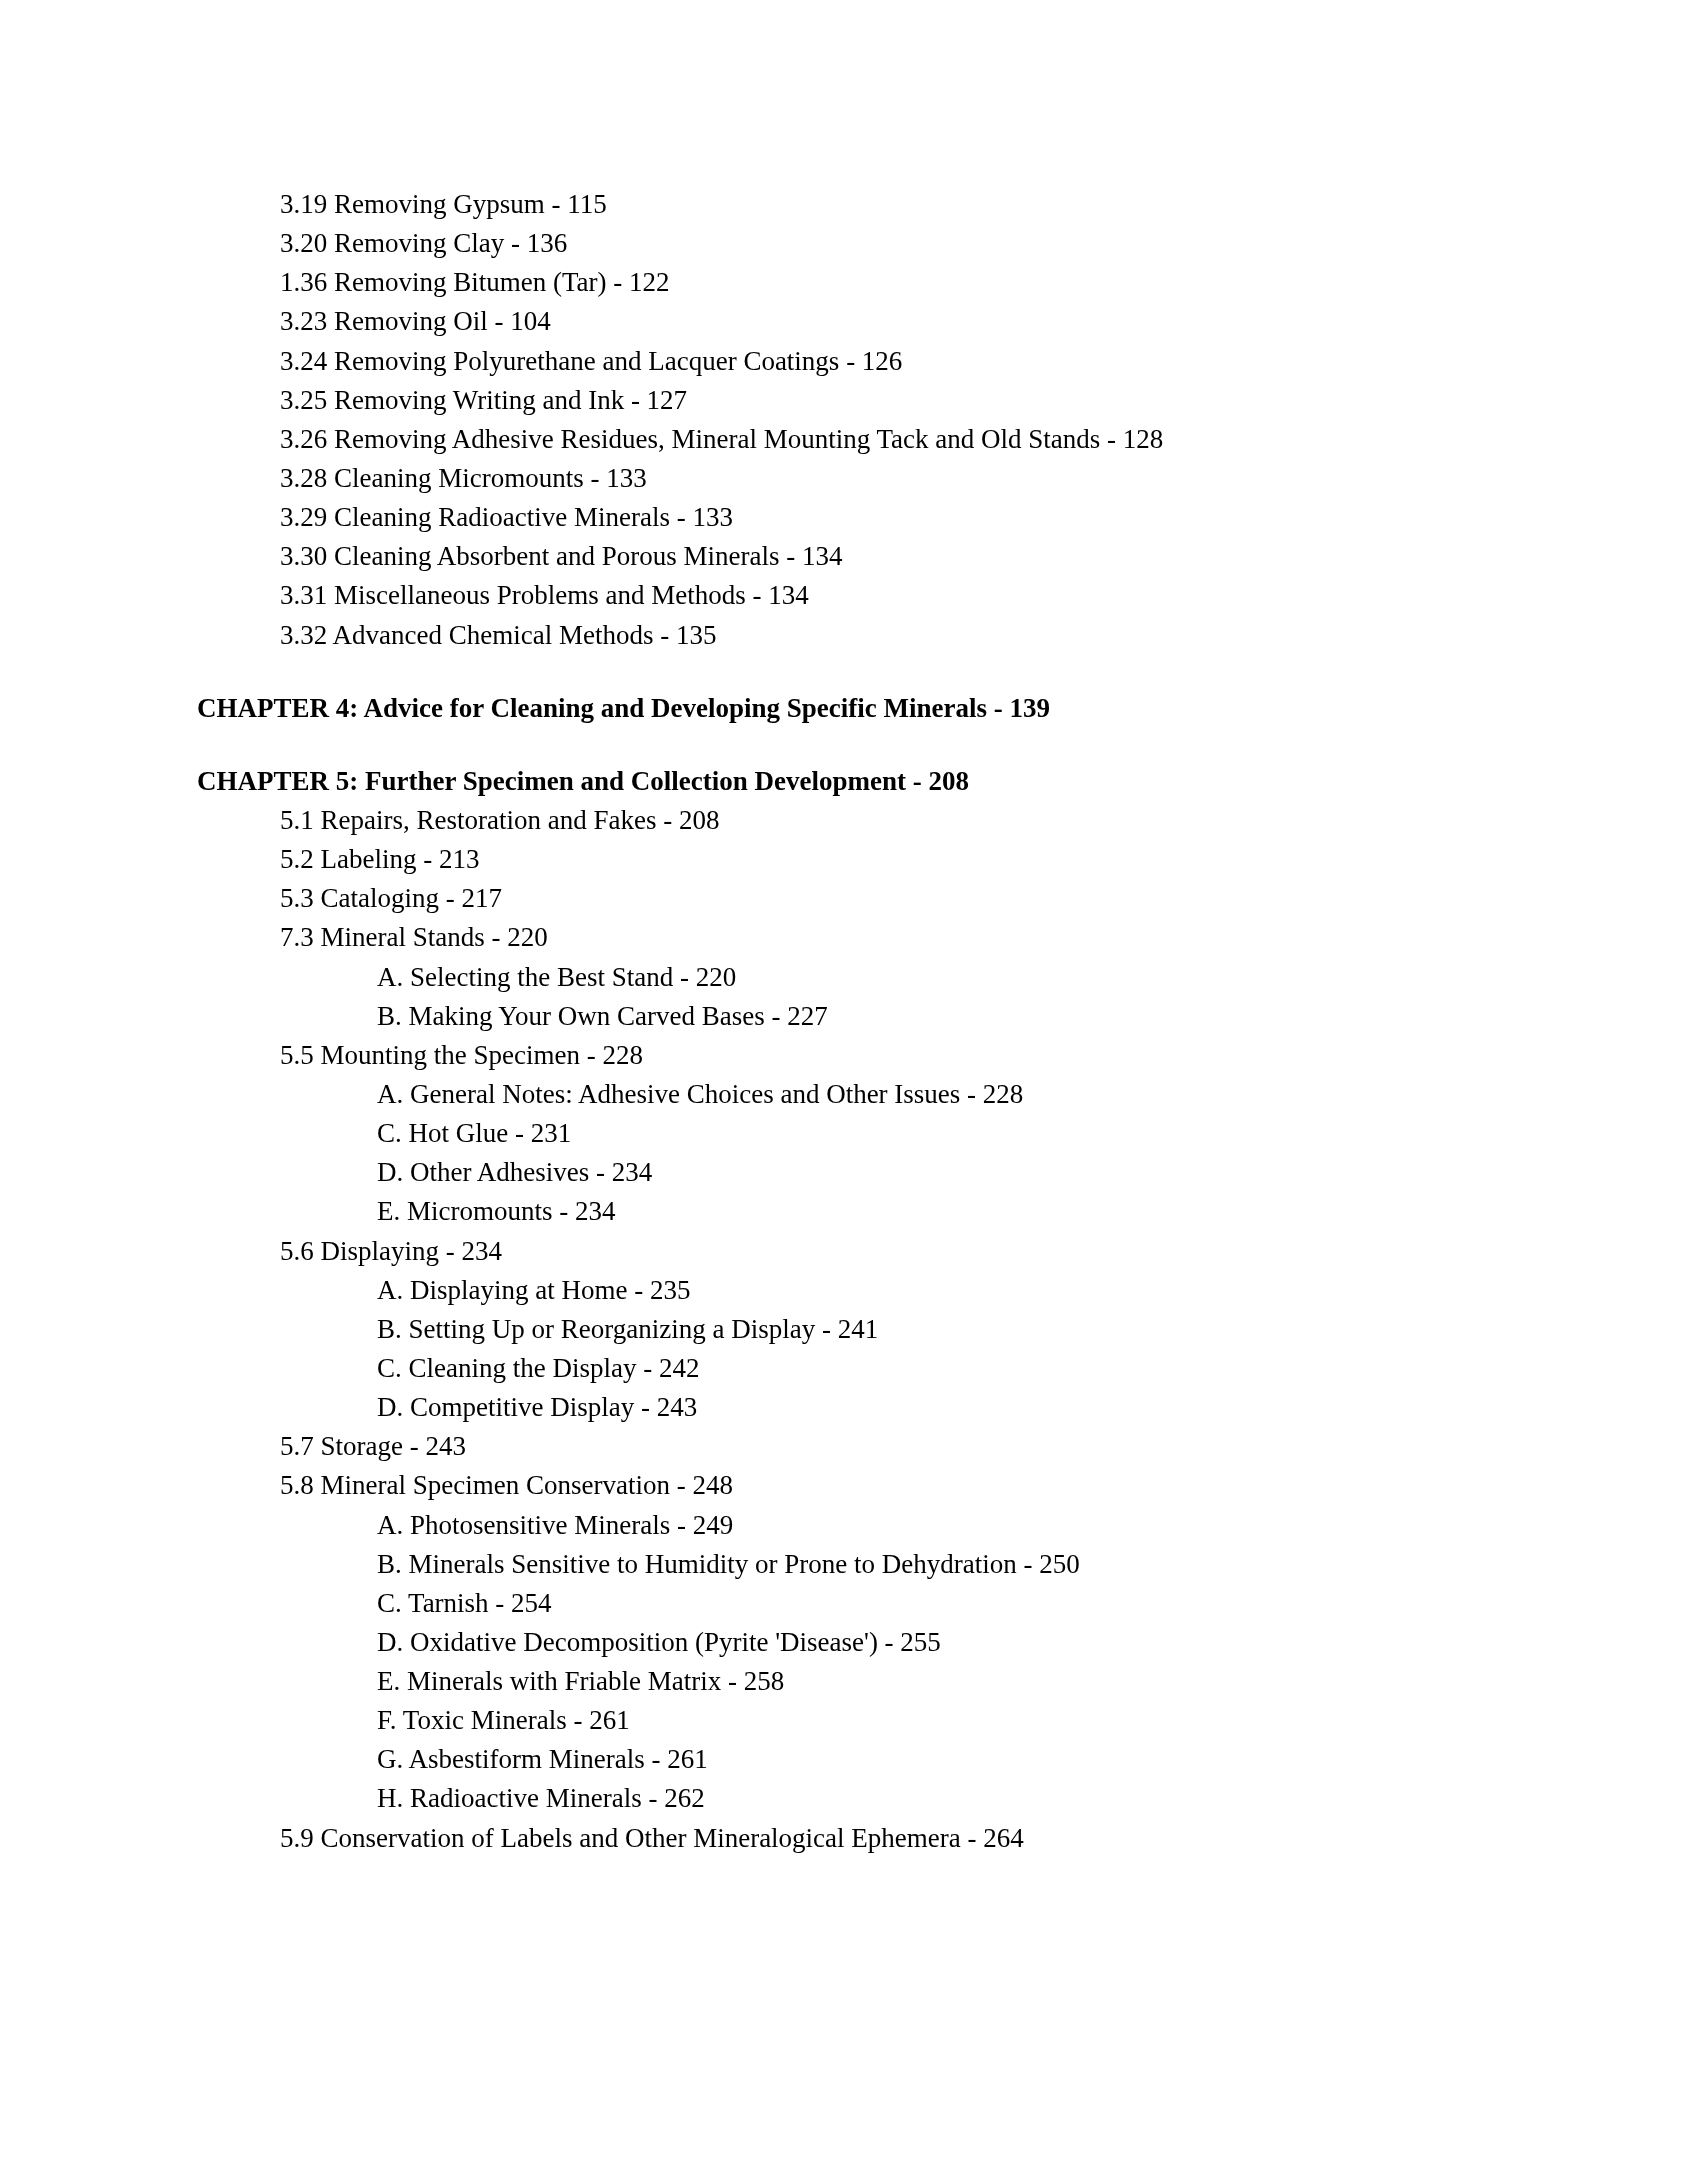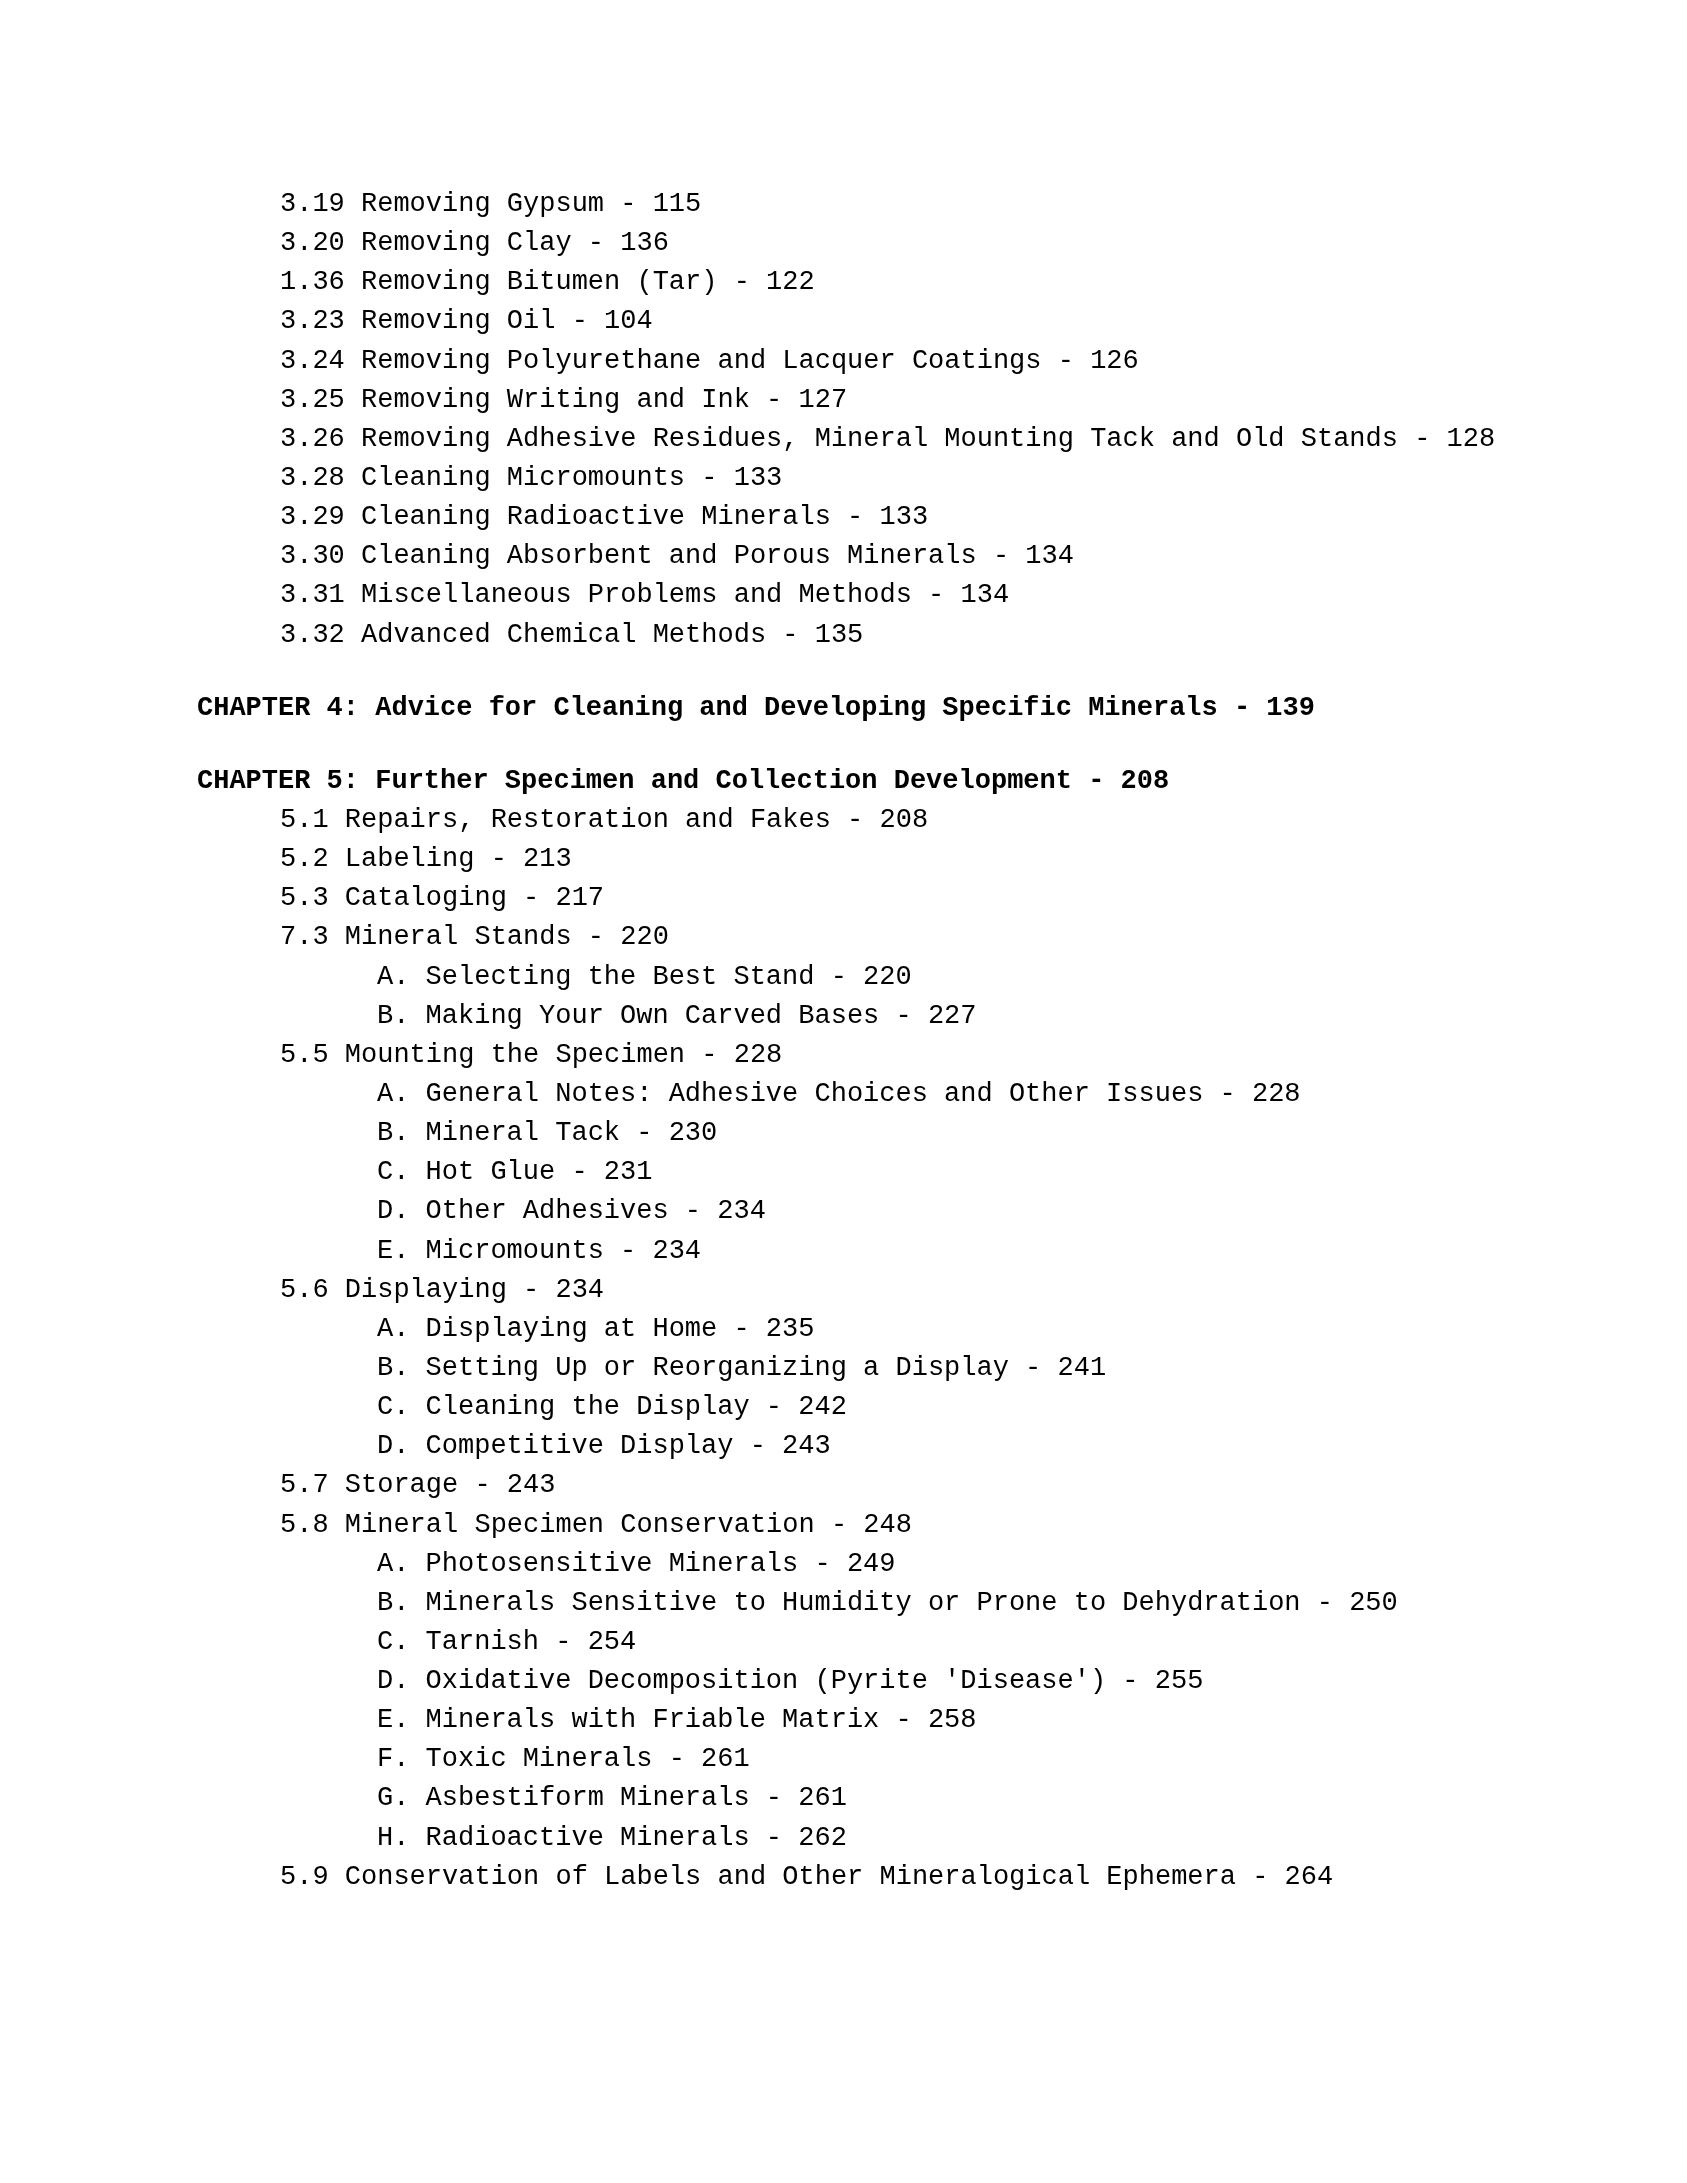--- a/index.html
+++ b/index.html
@@ -15,21 +15,20 @@
     width: 1687px;
     height: 2183px;
     background: #ffffff;
     position: relative;
     box-sizing: border-box;
     padding: 185px 146px 0 185px;
   }
   .toc {
     font-size: 27px;
     line-height: 1.45;
-    font-family: Liberation Mono, monospace;
   }
   .entry {
     white-space: nowrap;
   }
   .lvl-section {
     margin-left: 95px;
   }
   .lvl-sub {
     margin-left: 192px;
   }
@@ -61,21 +60,20 @@
       <div class="entry lvl-chapter spacer-before">CHAPTER 4: Advice for Cleaning and Developing Specific Minerals - 139</div>
       <div class="entry lvl-chapter spacer-before">CHAPTER 5: Further Specimen and Collection Development - 208</div>
       <div class="entry lvl-section">5.1 Repairs, Restoration and Fakes - 208</div>
       <div class="entry lvl-section">5.2 Labeling - 213</div>
       <div class="entry lvl-section">5.3 Cataloging - 217</div>
       <div class="entry lvl-section">7.3 Mineral Stands - 220</div>
       <div class="entry lvl-sub">A. Selecting the Best Stand - 220</div>
       <div class="entry lvl-sub">B. Making Your Own Carved Bases - 227</div>
       <div class="entry lvl-section">5.5 Mounting the Specimen - 228</div>
       <div class="entry lvl-sub">A. General Notes: Adhesive Choices and Other Issues - 228</div>
-      <div class="entry lvl-sub">B. Mineral Tack - 230</div>
       <div class="entry lvl-sub">C. Hot Glue - 231</div>
       <div class="entry lvl-sub">D. Other Adhesives - 234</div>
       <div class="entry lvl-sub">E. Micromounts - 234</div>
       <div class="entry lvl-section">5.6 Displaying - 234</div>
       <div class="entry lvl-sub">A. Displaying at Home - 235</div>
       <div class="entry lvl-sub">B. Setting Up or Reorganizing a Display - 241</div>
       <div class="entry lvl-sub">C. Cleaning the Display - 242</div>
       <div class="entry lvl-sub">D. Competitive Display - 243</div>
       <div class="entry lvl-section">5.7 Storage - 243</div>
       <div class="entry lvl-section">5.8 Mineral Specimen Conservation - 248</div>

